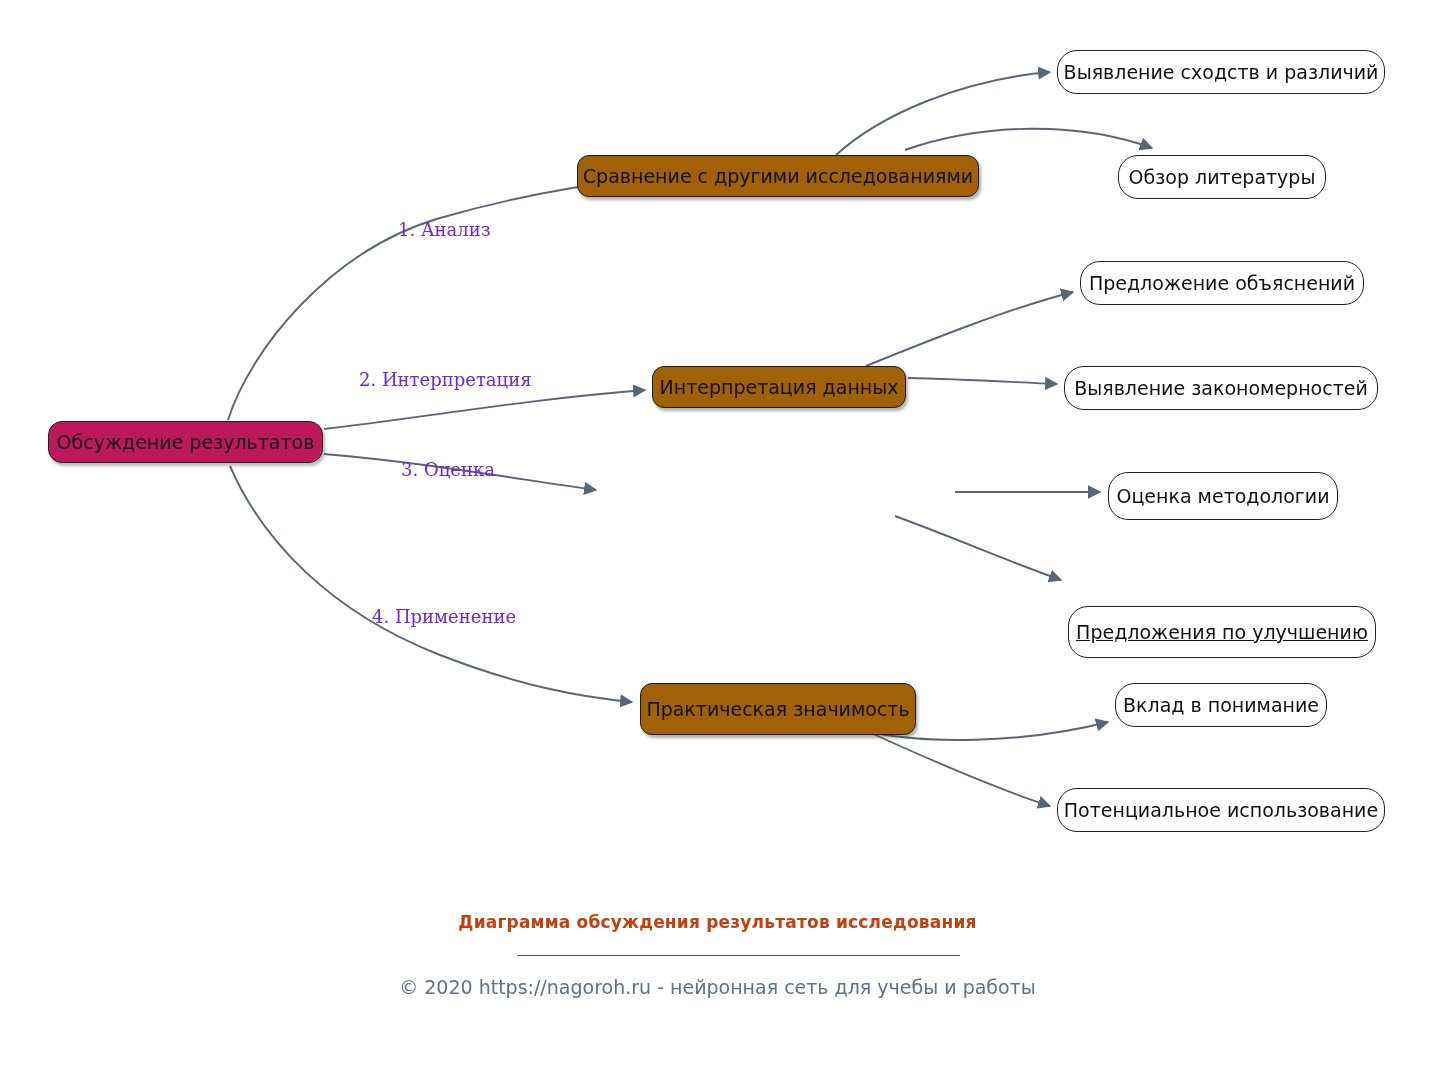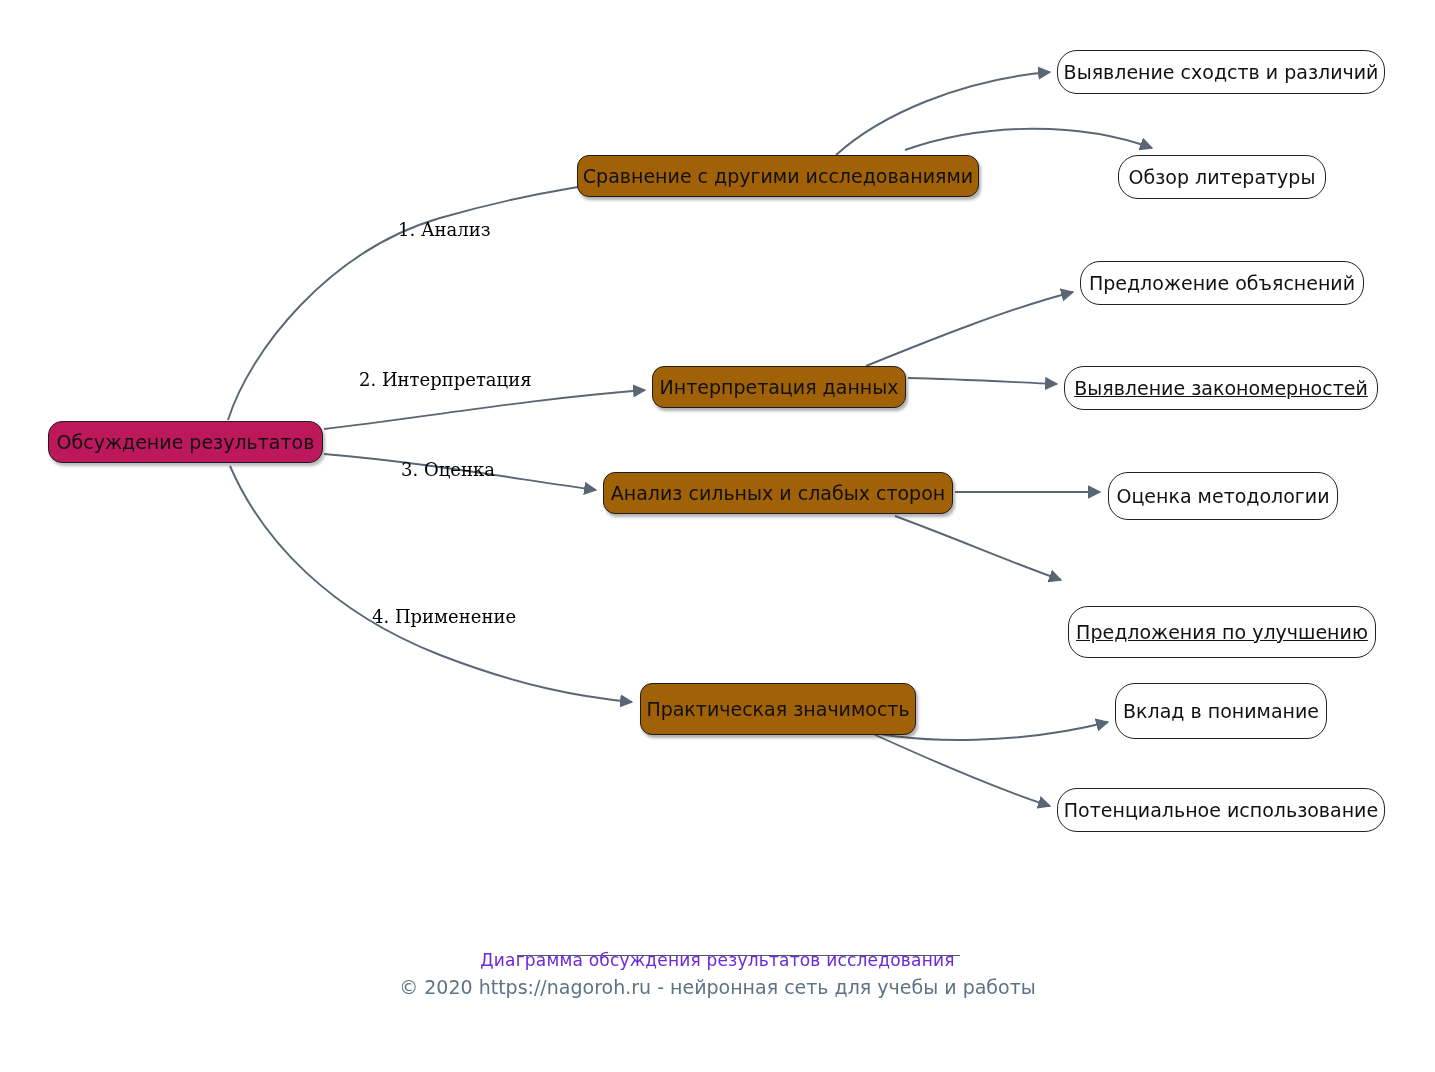--- a/index.html
+++ b/index.html
@@ -65,37 +65,37 @@
     border: 1.5px solid #222222;
     border-radius: 20px;
     font-size: 19px;
   }
 
   
   .edge-label {
     position: absolute;
     font-family: "DejaVu Serif", serif;
     font-size: 18px;
-    color: #000000;
+    color: #6d28d9;
     white-space: nowrap;
   }
 
   
   .footer {
     position: absolute;
     left: 0;
     width: 1435px;
     text-align: center;
   }
   .footer-title {
-    top: 950px;
+    top: 912px;
     font-family: "DejaVu Sans", sans-serif;
     font-size: 17px;
-    font-weight: normal;
-    color: #6d28d9;
+    font-weight: bold;
+    color: #c2410c;
     letter-spacing: 0.2px;
   }
   .footer-rule {
     position: absolute;
     top: 955px;
     left: 517px;
     width: 443px;
     height: 0;
     border-top: 1.6px solid #4a5a6e;
   }
@@ -152,38 +152,35 @@
   <div class="node node-leaf" style="left:1118px; top:155px; width:208px; height:44px;">
     <span>Обзор литературы</span>
   </div>
 
   <div class="node node-leaf" style="left:1080px; top:261px; width:284px; height:44px;">
     <span>Предложение объяснений</span>
   </div>
   <div class="node node-branch" style="left:652px; top:366px; width:254px; height:42px;">
     <span>Интерпретация данных</span>
   </div>
-  <div class="node node-leaf" style="left:1064px; top:366px; width:314px; height:44px;text-decoration:underline;">
+  <div class="node node-leaf" style="left:1064px; top:366px; width:314px; height:44px;">
     <span>Выявление закономерностей</span>
   </div>
 
-  <div class="node node-branch" style="left:603px; top:472px; width:350px; height:42px;">
-    <span>Анализ сильных и слабых сторон</span>
-  </div>
   <div class="node node-leaf" style="left:1108px; top:472px; width:230px; height:48px;">
     <span>Оценка методологии</span>
   </div>
   <div class="node node-leaf" style="left:1068px; top:606px; width:308px; height:52px;text-decoration:underline;">
     <span>Предложения по улучшению</span>
   </div>
 
   <div class="node node-branch" style="left:640px; top:683px; width:276px; height:52px;">
     <span>Практическая значимость</span>
   </div>
-  <div class="node node-leaf" style="left:1115px; top:683px; width:212px; height:56px;">
+  <div class="node node-leaf" style="left:1115px; top:683px; width:212px; height:44px;">
     <span>Вклад в понимание</span>
   </div>
   <div class="node node-leaf" style="left:1057px; top:788px; width:328px; height:44px;">
     <span>Потенциальное использование</span>
   </div>
 
   <div class="edge-label" style="left:398px; top:219px;">1. Анализ</div>
   <div class="edge-label" style="left:359px; top:369px;">2. Интерпретация</div>
   <div class="edge-label" style="left:401px; top:459px;">3. Оценка</div>
   <div class="edge-label" style="left:372px; top:606px;">4. Применение</div>

